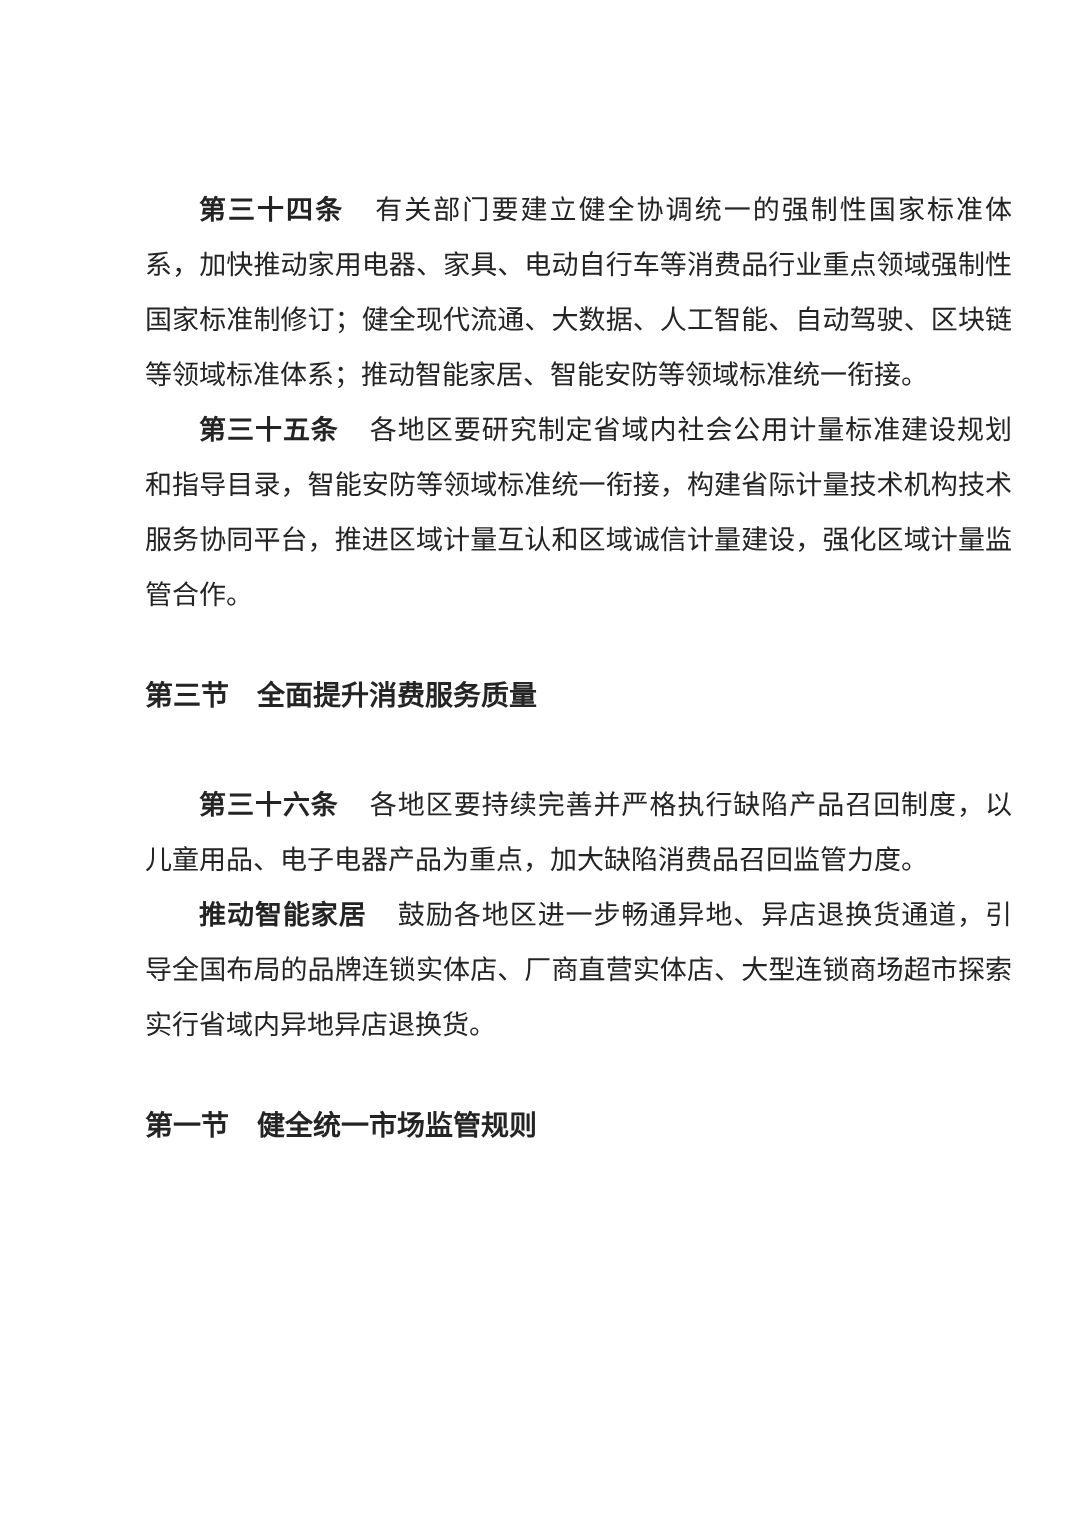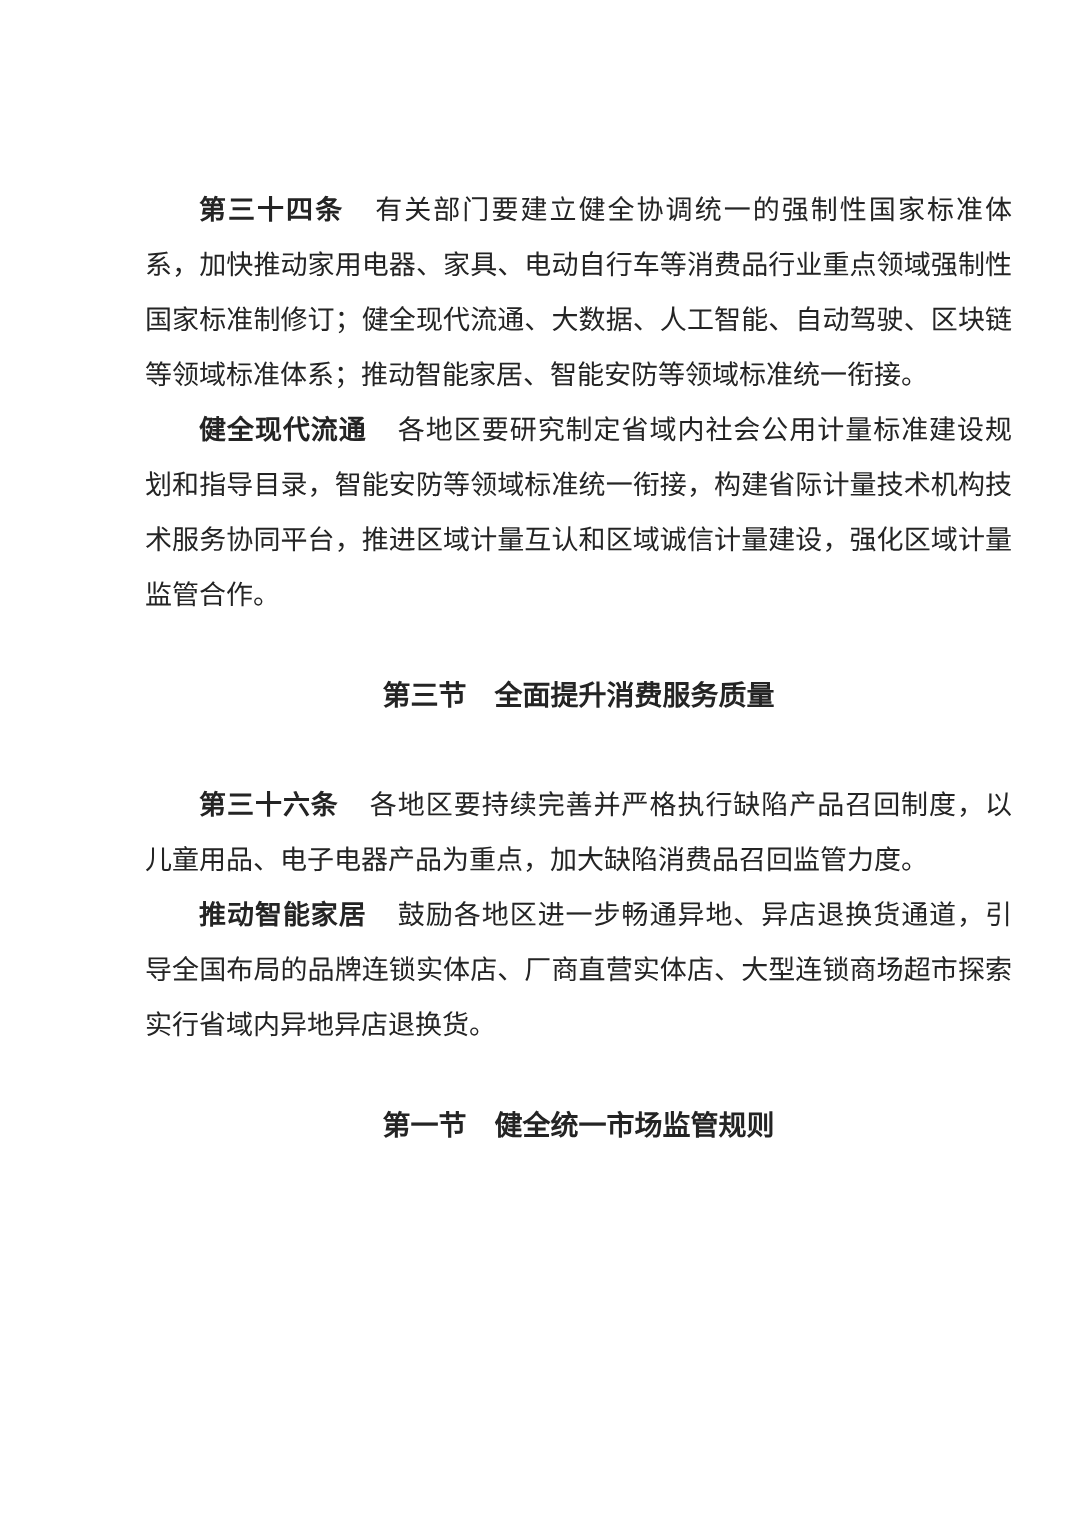--- a/index.html
+++ b/index.html
@@ -25,38 +25,38 @@
     text-align:justify;
     text-justify:inter-ideograph;
     text-indent:2em;
   }
   .art-num{
     font-weight:700;
     margin-right:1.15em;
   }
   .heading{
     margin:45px 0 55px 0;
-    text-align:center;
+    text-align:left;
     font-size:28px;
     font-weight:700;
     line-height:55px;
     text-indent:0;
   }
   .heading .h-num{
     margin-right:1em;
   }
 </style>
 </head>
 <body>
 
 <div class="page">
 
   <p class="para"><span class="art-num">第三十四条</span><span>有关部门要建立健全协调统一的强制性国家标准体系，加快推动家用电器、家具、电动自行车等消费品行业重点领域强制性国家标准制修订；健全现代流通、大数据、人工智能、自动驾驶、区块链等领域标准体系；推动智能家居、智能安防等领域标准统一衔接。</span></p>
 
-  <p class="para"><span class="art-num">健全现代流通</span><span>各地区要研究制定省域内社会公用计量标准建设规划和指导目录，智能安防等领域标准统一衔接，构建省际计量技术机构技术服务协同平台，推进区域计量互认和区域诚信计量建设，强化区域计量监管合作。</span></p>
+  <p class="para"><span class="art-num">第三十五条</span><span>各地区要研究制定省域内社会公用计量标准建设规划和指导目录，智能安防等领域标准统一衔接，构建省际计量技术机构技术服务协同平台，推进区域计量互认和区域诚信计量建设，强化区域计量监管合作。</span></p>
 
   <h3 class="heading"><span class="h-num">第三节</span><span>全面提升消费服务质量</span></h3>
 
   <p class="para"><span class="art-num">第三十六条</span><span>各地区要持续完善并严格执行缺陷产品召回制度，以儿童用品、电子电器产品为重点，加大缺陷消费品召回监管力度。</span></p>
 
   <p class="para"><span class="art-num">推动智能家居</span><span>鼓励各地区进一步畅通异地、异店退换货通道，引导全国布局的品牌连锁实体店、厂商直营实体店、大型连锁商场超市探索实行省域内异地异店退换货。</span></p>
 
 
   <h3 class="heading"><span class="h-num">第一节</span><span>健全统一市场监管规则</span></h3>
 

